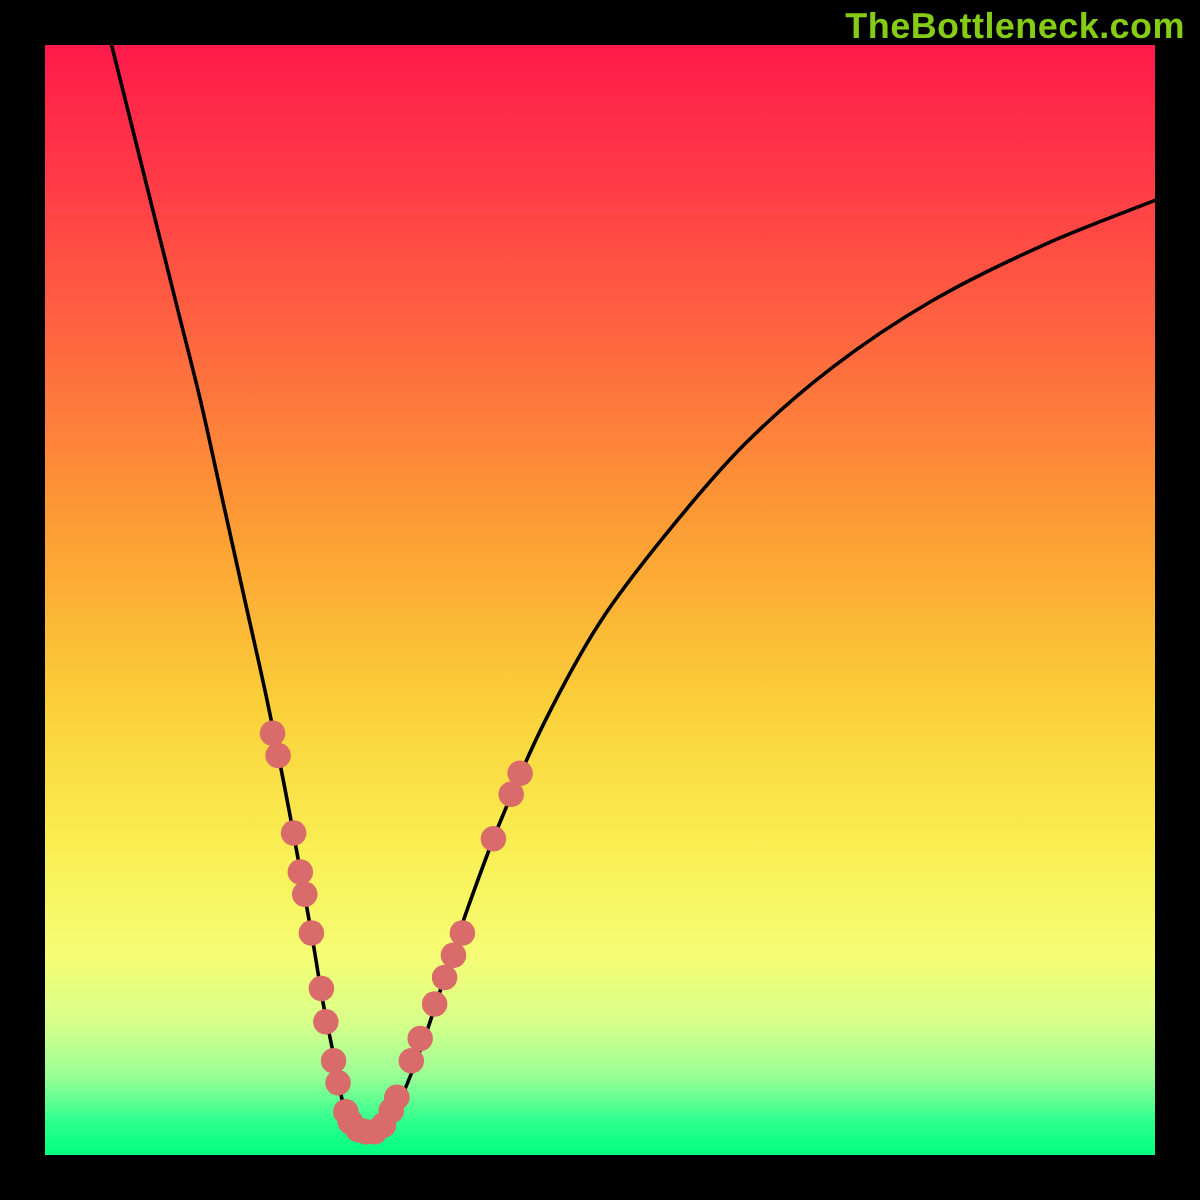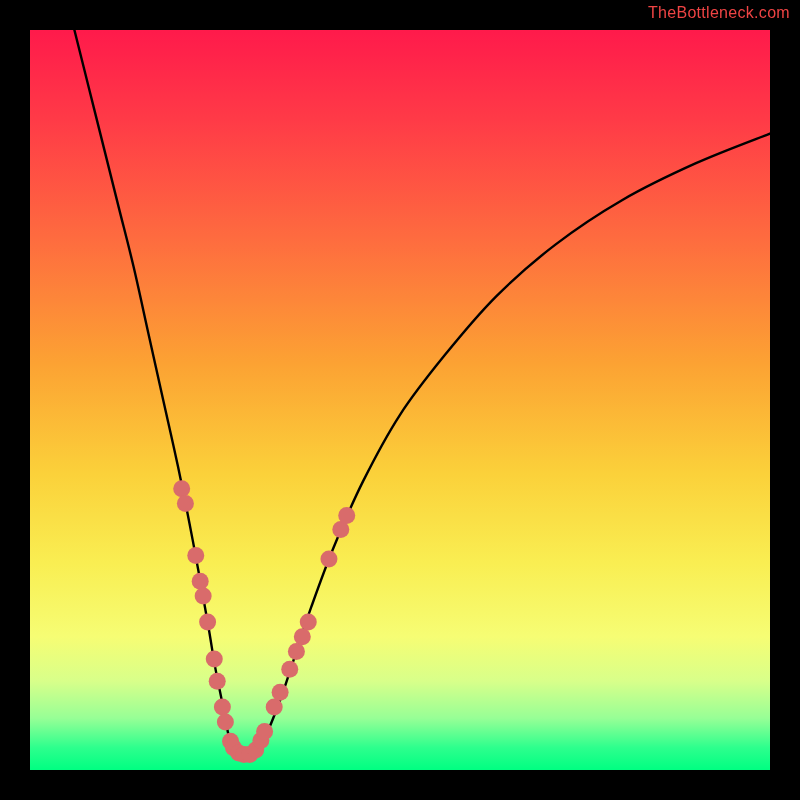--- a/index.html
+++ b/index.html
@@ -35,23 +35,23 @@
       #f6fd74 82%,
       #d8ff8a 88%,
       #97ff96 93%,
       #2dff8d 97%,
       #00ff82 100%);
   }
   .watermark {
     position: absolute;
     top: 4px;
     right: 10px;
-    color: #ef4444;
-    font-size: 16px;
-    font-weight: 400;
+    color: #84cc16;
+    font-size: 24px;
+    font-weight: 700;
     letter-spacing: .3px;
   }
   svg.curve {
     position: absolute;
     left: 0;
     top: 0;
     width: 740px;
     height: 740px;
   }
 </style>

